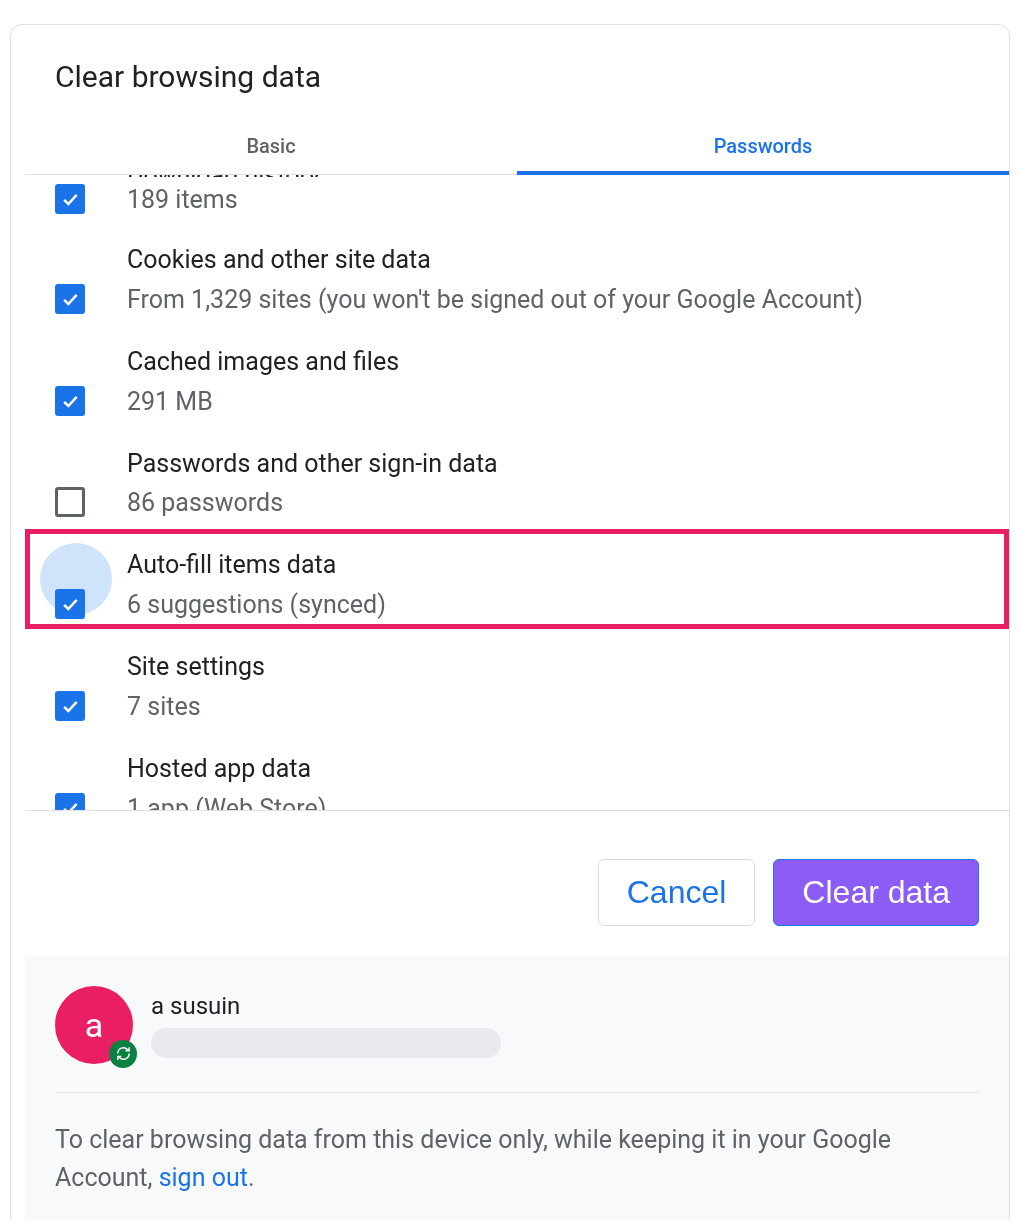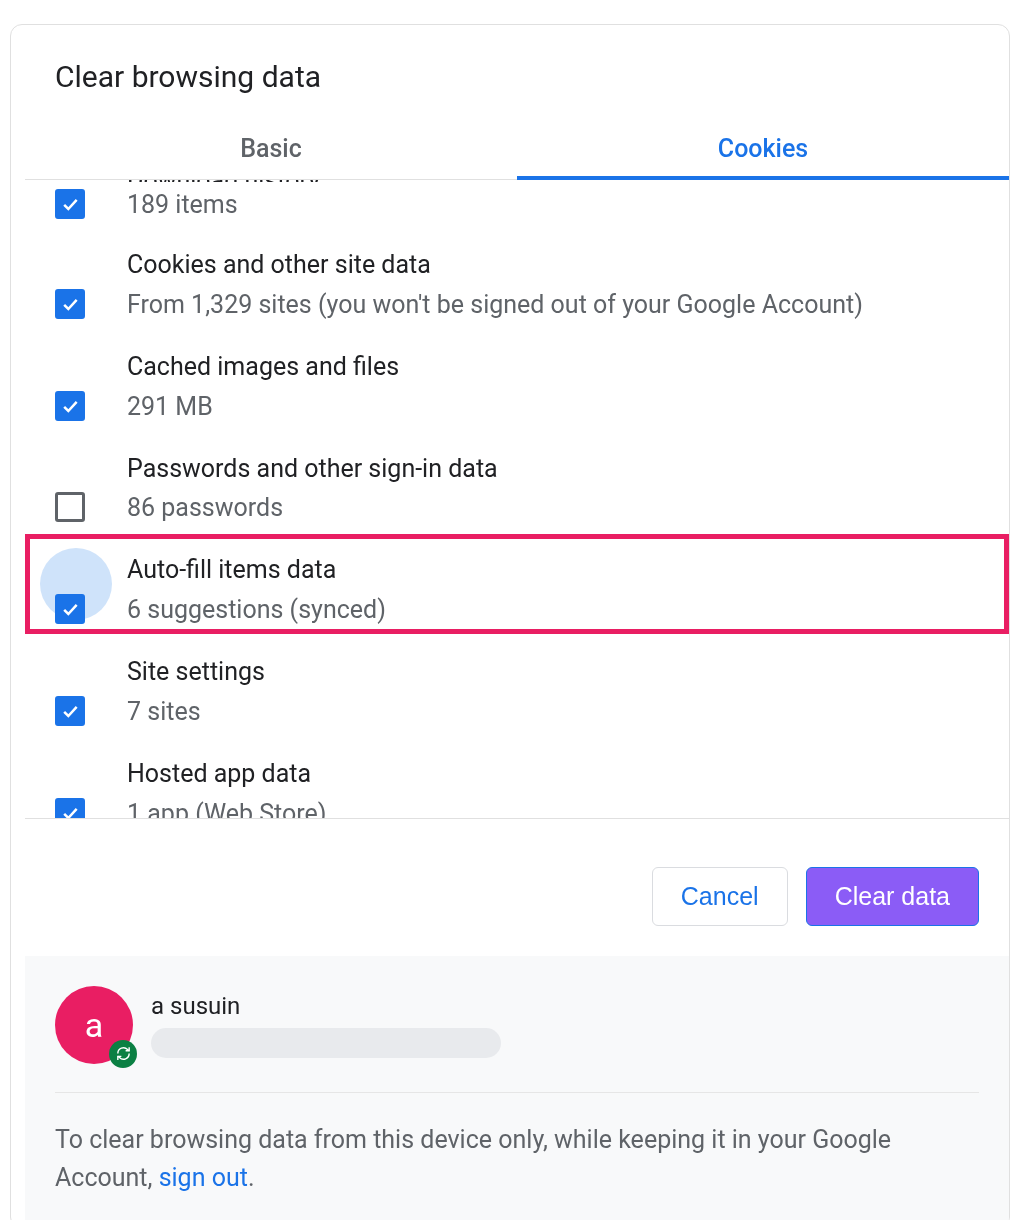--- a/index.html
+++ b/index.html
@@ -32,21 +32,21 @@
       padding: 34px 30px 22px 30px;
     }
     .tabs {
       display: flex;
       border-bottom: 1px solid #e0e0e0;
     }
     .tab {
       flex: 1;
       text-align: center;
       padding: 18px 0 16px 0;
-      font-size: 25px;
+      font-size: 20px;
       font-weight: 500;
       color: #5f6368;
       cursor: pointer;
       position: relative;
     }
     .tab.active {
       color: #1a73e8;
     }
     .tab.active::after {
       content: "";
@@ -150,21 +150,21 @@
       flex-direction:column;
     }
     .buttons-row {
       display: flex;
       justify-content: flex-end;
       gap: 18px;
       padding: 48px 30px 30px 30px;
     }
     .btn {
       padding: 14px 28px;
-      font-size: 25px;
+      font-size: 32px;
       font-weight: 500;
       border-radius: 6px;
       cursor: pointer;
     }
     .btn-cancel {
       background: #fff;
       color: #1a73e8;
       border: 1px solid #dadce0;
     }
     .btn-clear {
@@ -245,21 +245,21 @@
     }
   </style>
 </head>
 <body>
 
 <div class="dialog">
   <div class="dialog-title">Clear browsing data</div>
 
   <div class="tabs">
     <div class="tab">Basic</div>
-    <div class="tab active">Cookies</div>
+    <div class="tab active">Passwords</div>
   </div>
 
   <div class="scroll-area">
     <div class="list">
 
       <div class="item first-cut">
         <div class="checkbox checked">
           <svg viewBox="0 0 24 24">
               <polyline points="5 13 10 18 20 7"></polyline>
             </svg>

